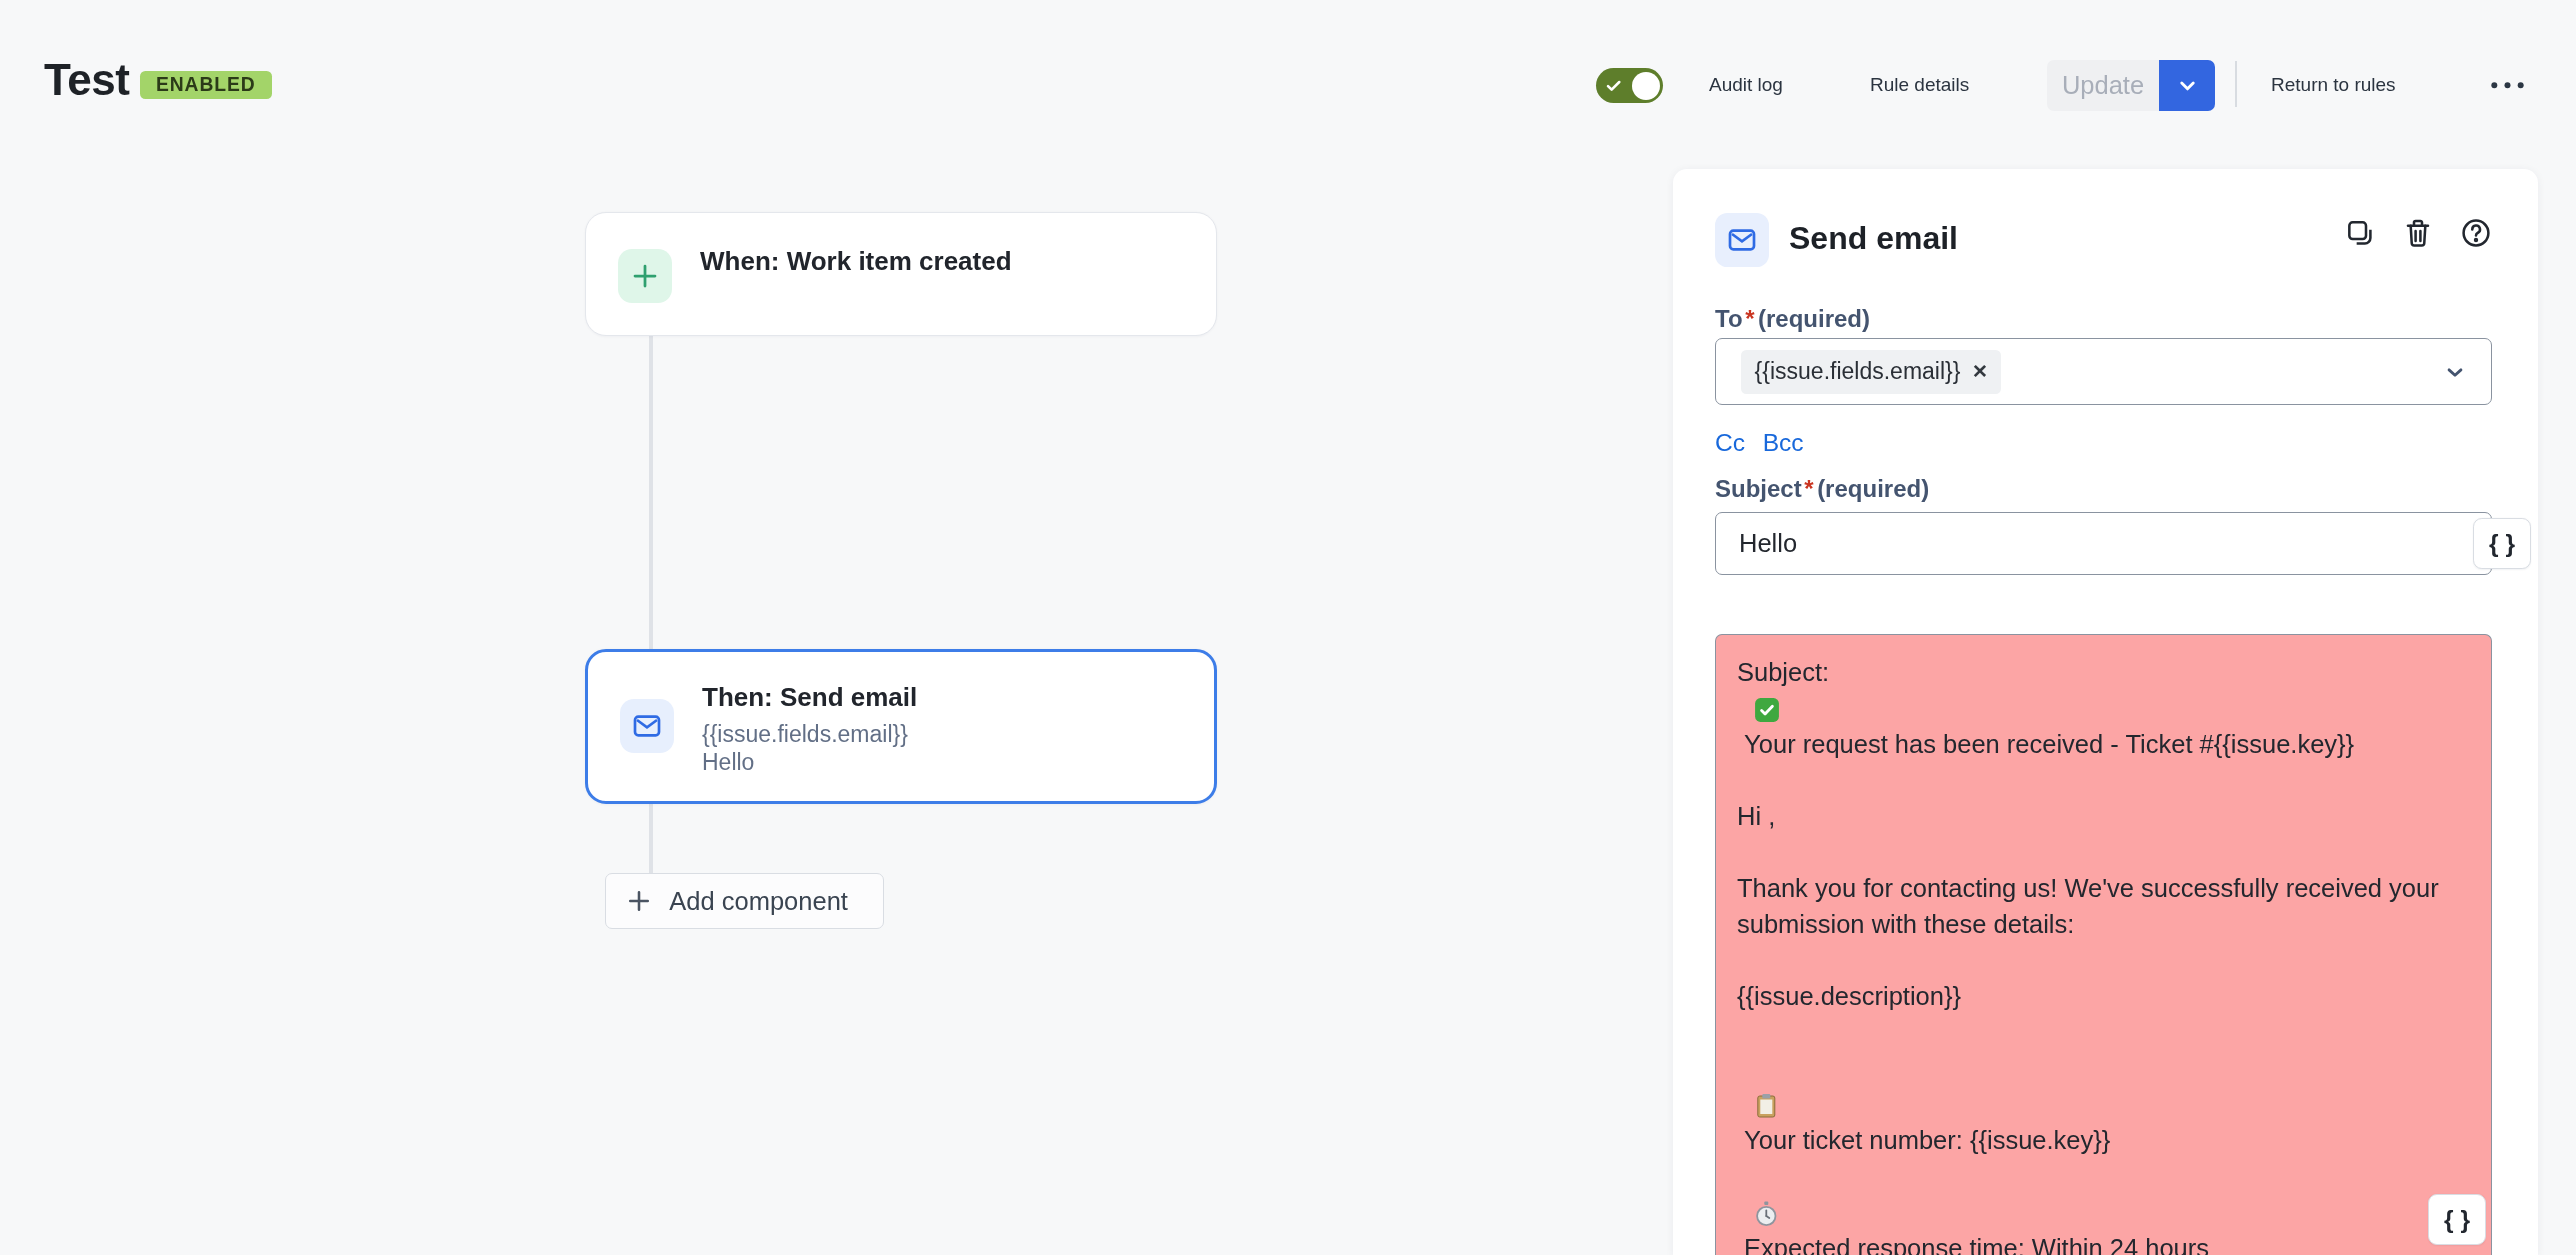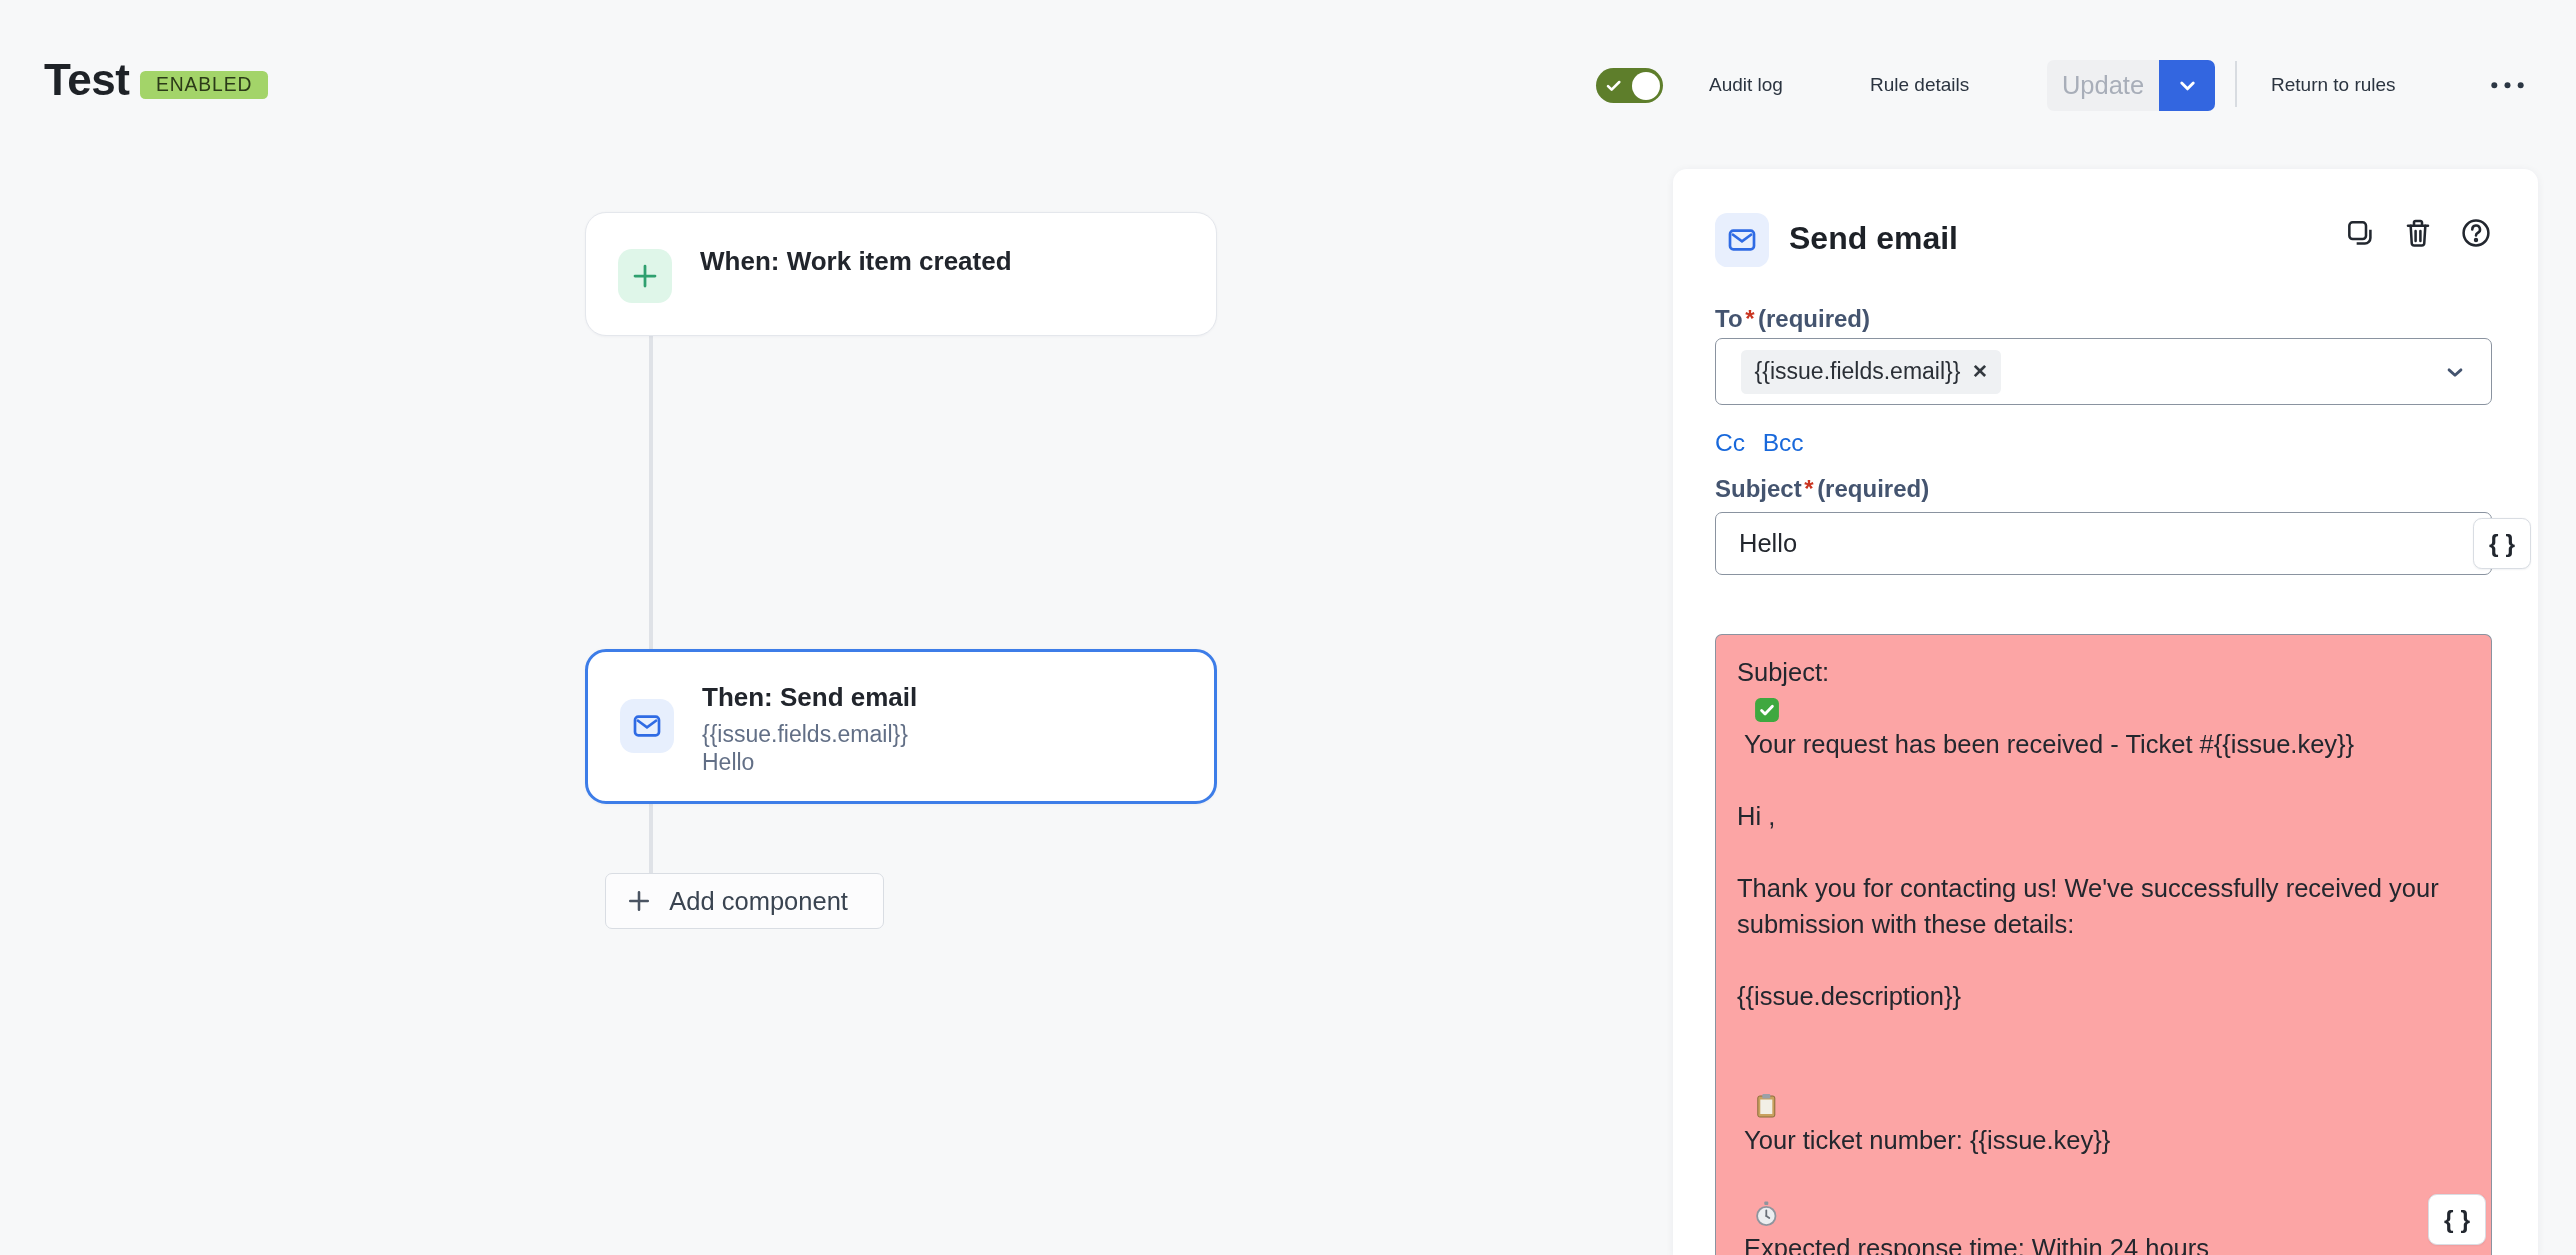--- a/index.html
+++ b/index.html
@@ -3,21 +3,21 @@
 <meta charset="utf-8">
 <style>
   * { margin:0; padding:0; box-sizing:border-box; }
   html,body { width:2576px; height:1256px; overflow:hidden; }
   body { font-family:"Liberation Sans", sans-serif; background:#F7F8F9; color:#1F2328; }
   .app { position:relative; width:2576px; height:1256px; }
 
   
   .page-title { position:absolute; left:44px; top:55px; font-size:44px; font-weight:700; color:#1E2227; letter-spacing:-0.4px; }
   .status-badge { position:absolute; left:140px; top:71px; height:28px; padding:0 16px; background:#A3D469; color:#2B3A18;
-    font-size:19.3px; font-weight:400; letter-spacing:0.9px; border-radius:5.3px; display:flex; align-items:center; }
+    font-size:19.3px; font-weight:700; letter-spacing:0.9px; border-radius:5.3px; display:flex; align-items:center; }
 
   .toolbar-item { position:absolute; font-size:19px; font-weight:500; color:#2B3440; line-height:30px; cursor:pointer; }
 
   .toggle { position:absolute; left:1596px; top:68px; width:67px; height:35px; background:#5E7E2B; border-radius:17.6px; cursor:pointer; }
   .toggle .knob { position:absolute; right:3.5px; top:3.5px; width:28px; height:28px; background:#fff; border-radius:50%; }
   .toggle svg { position:absolute; left:8px; top:8px; }
 
   .update-split { position:absolute; left:2047px; top:60px; height:51px; display:flex; }
   .update-main { width:112px; height:51px; background:#EFF0F2; color:#A8AEB9; font-size:25.5px; font-weight:500;
     border-radius:7px 0 0 7px; display:flex; align-items:center; justify-content:center; }

